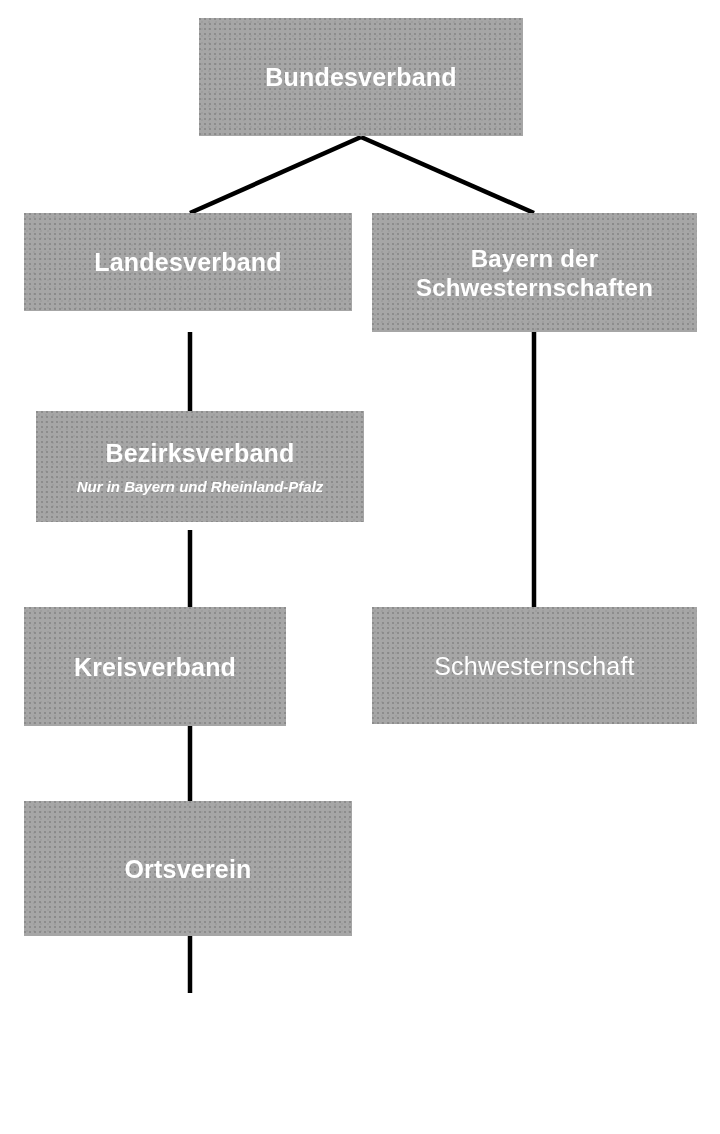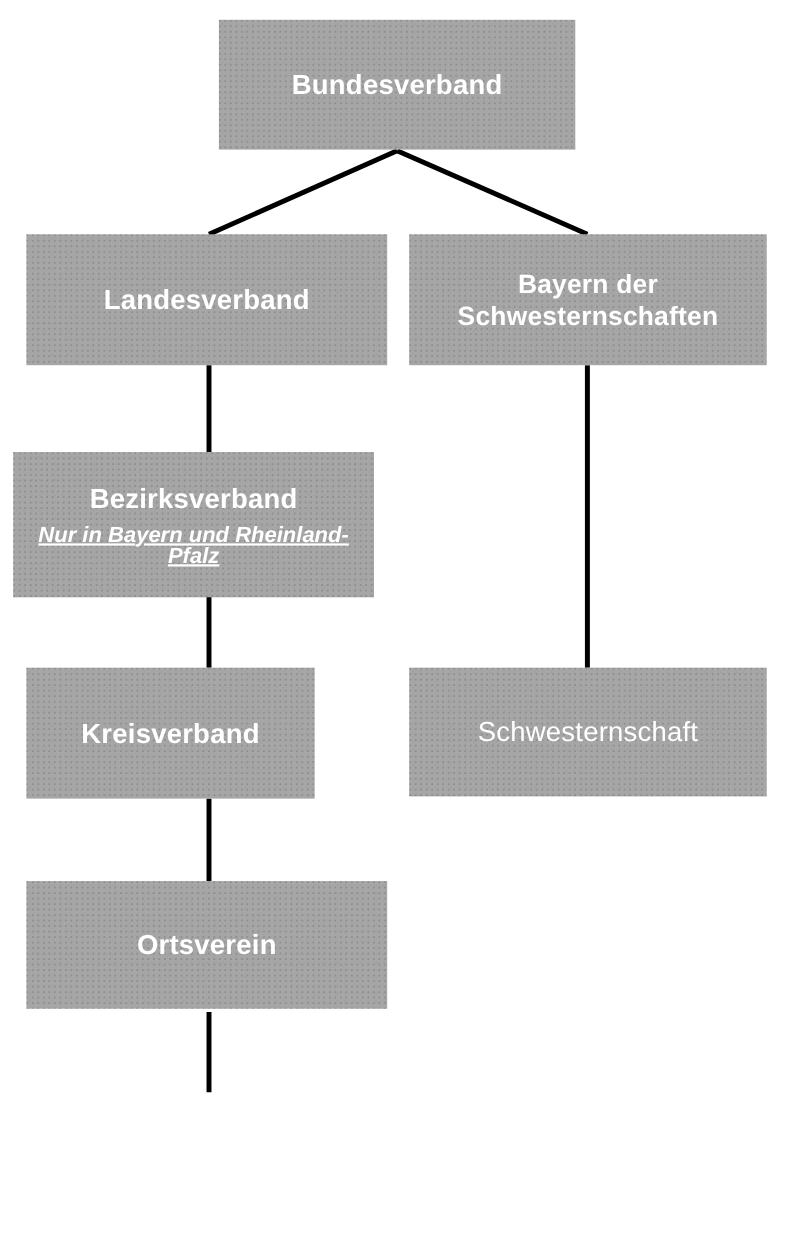--- a/index.html
+++ b/index.html
@@ -63,35 +63,34 @@
   }
 
   .node-title.two-line {
     font-size: 24px;
     line-height: 29px;
   }
 
   .node-subtitle {
     font-style: italic;
     font-weight: bold;
-    font-size: 20px;
+    font-size: 15px;
     line-height: 19px;
     color: #ffffff;
     margin-top: 9px;
-    text-decoration: underline;
   }
 
   
   #node-bundesverband   { left: 199px; top: 18px;   width: 324px; height: 118px; }
-  #node-landesverband   { left: 24px;  top: 213px;  width: 328px; height: 119px; }
+  #node-landesverband   { left: 24px;  top: 213px;  width: 328px; height: 98px; }
   #node-verband-schwest { left: 372px; top: 213px;  width: 325px; height: 119px; }
-  #node-bezirksverband  { left: 12px;  top: 411px;  width: 328px; height: 132px; text-align: center; }
+  #node-bezirksverband  { left: 36px;  top: 411px;  width: 328px; height: 111px; text-align: center; }
   #node-kreisverband    { left: 24px;  top: 607px;  width: 262px; height: 119px; }
   #node-schwesternschaft{ left: 372px; top: 607px;  width: 325px; height: 117px; }
-  #node-ortsverein      { left: 24px;  top: 801px;  width: 328px; height: 116px; }
+  #node-ortsverein      { left: 24px;  top: 801px;  width: 328px; height: 135px; }
   #node-gemeinschaft    { left: 24px;  top: 993px;  width: 328px; height: 119px; }
 </style>
 </head>
 <body>
 
 <div id="org-chart">
 
   <svg class="conn-layer" viewBox="0 0 720 1134" width="720" height="1134" aria-hidden="true">
 
     <line x1="361" y1="137" x2="190" y2="213" stroke="#000000" stroke-width="4.5"></line>

